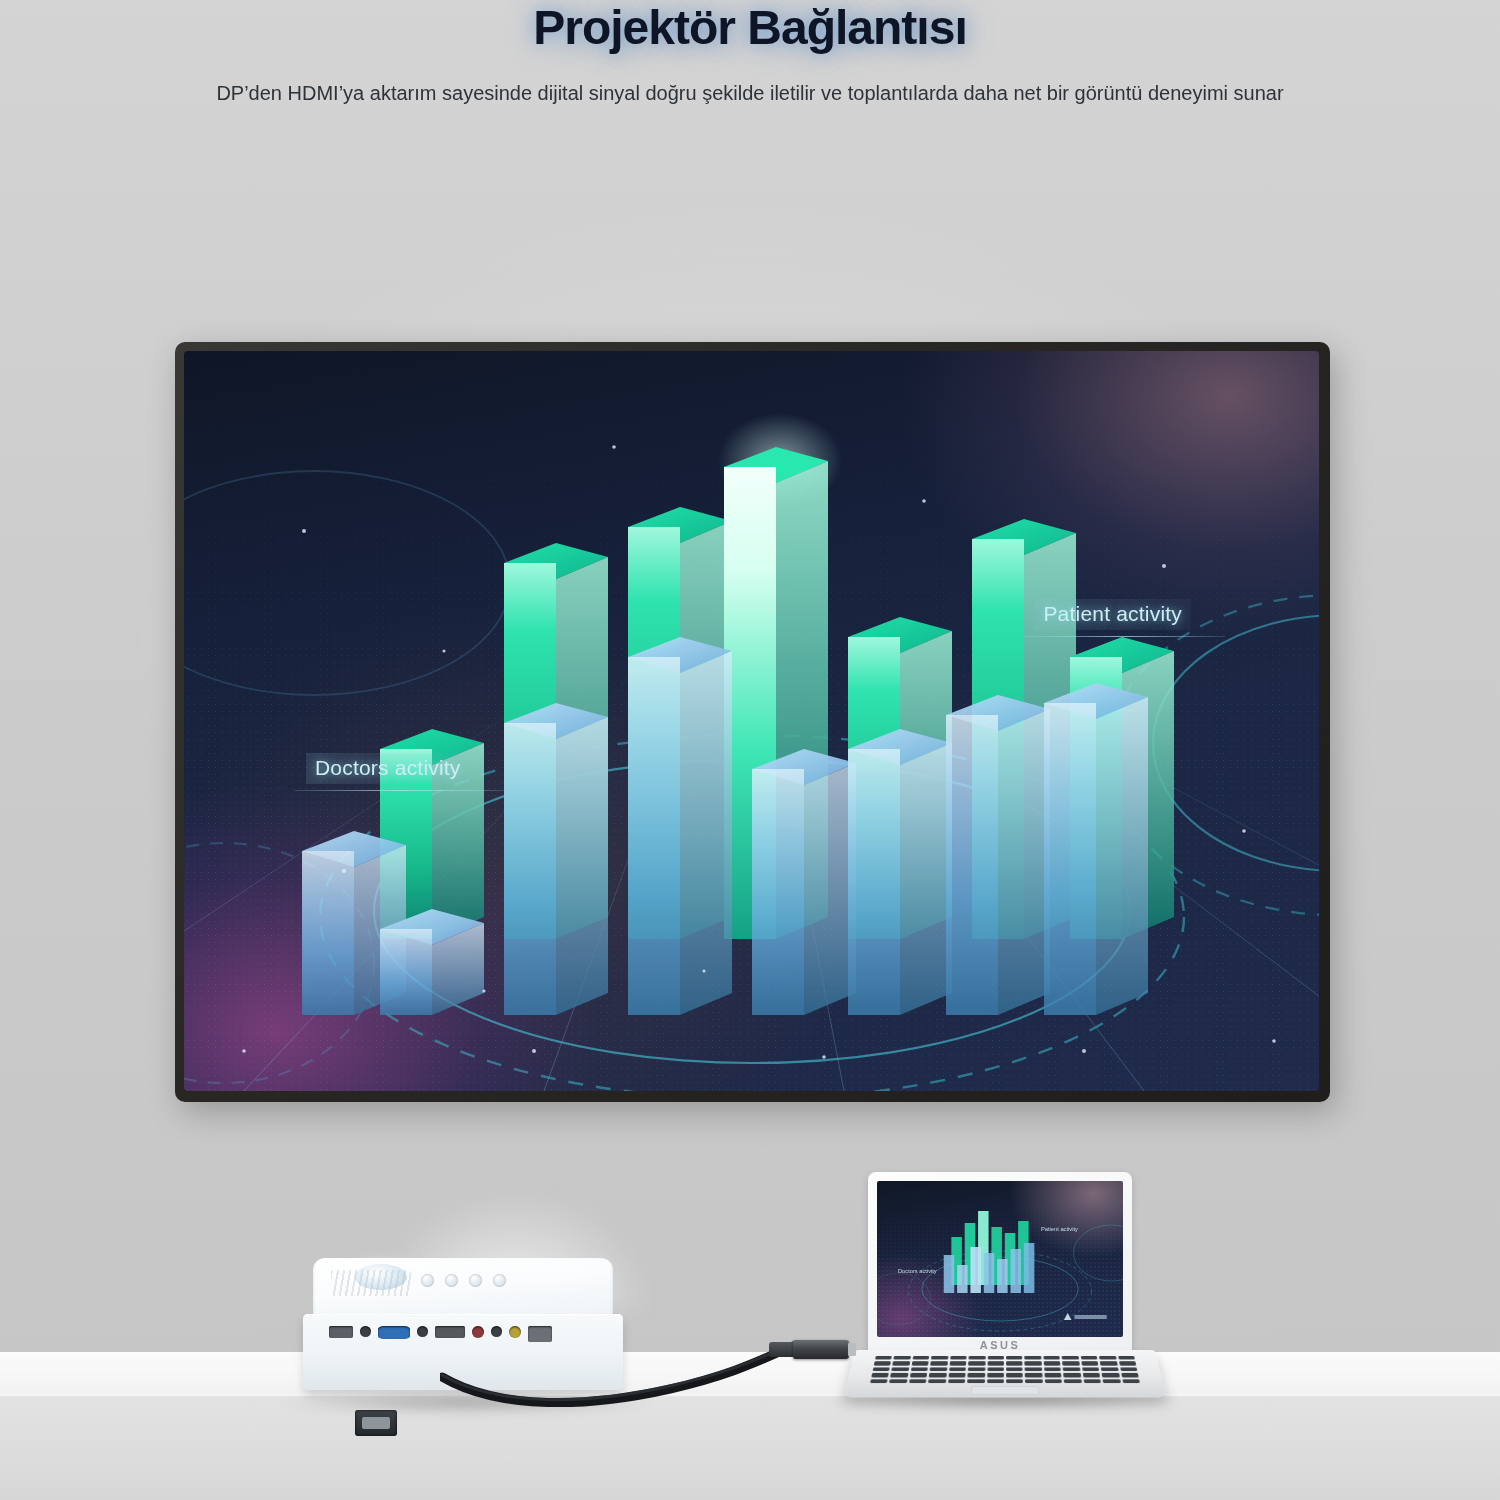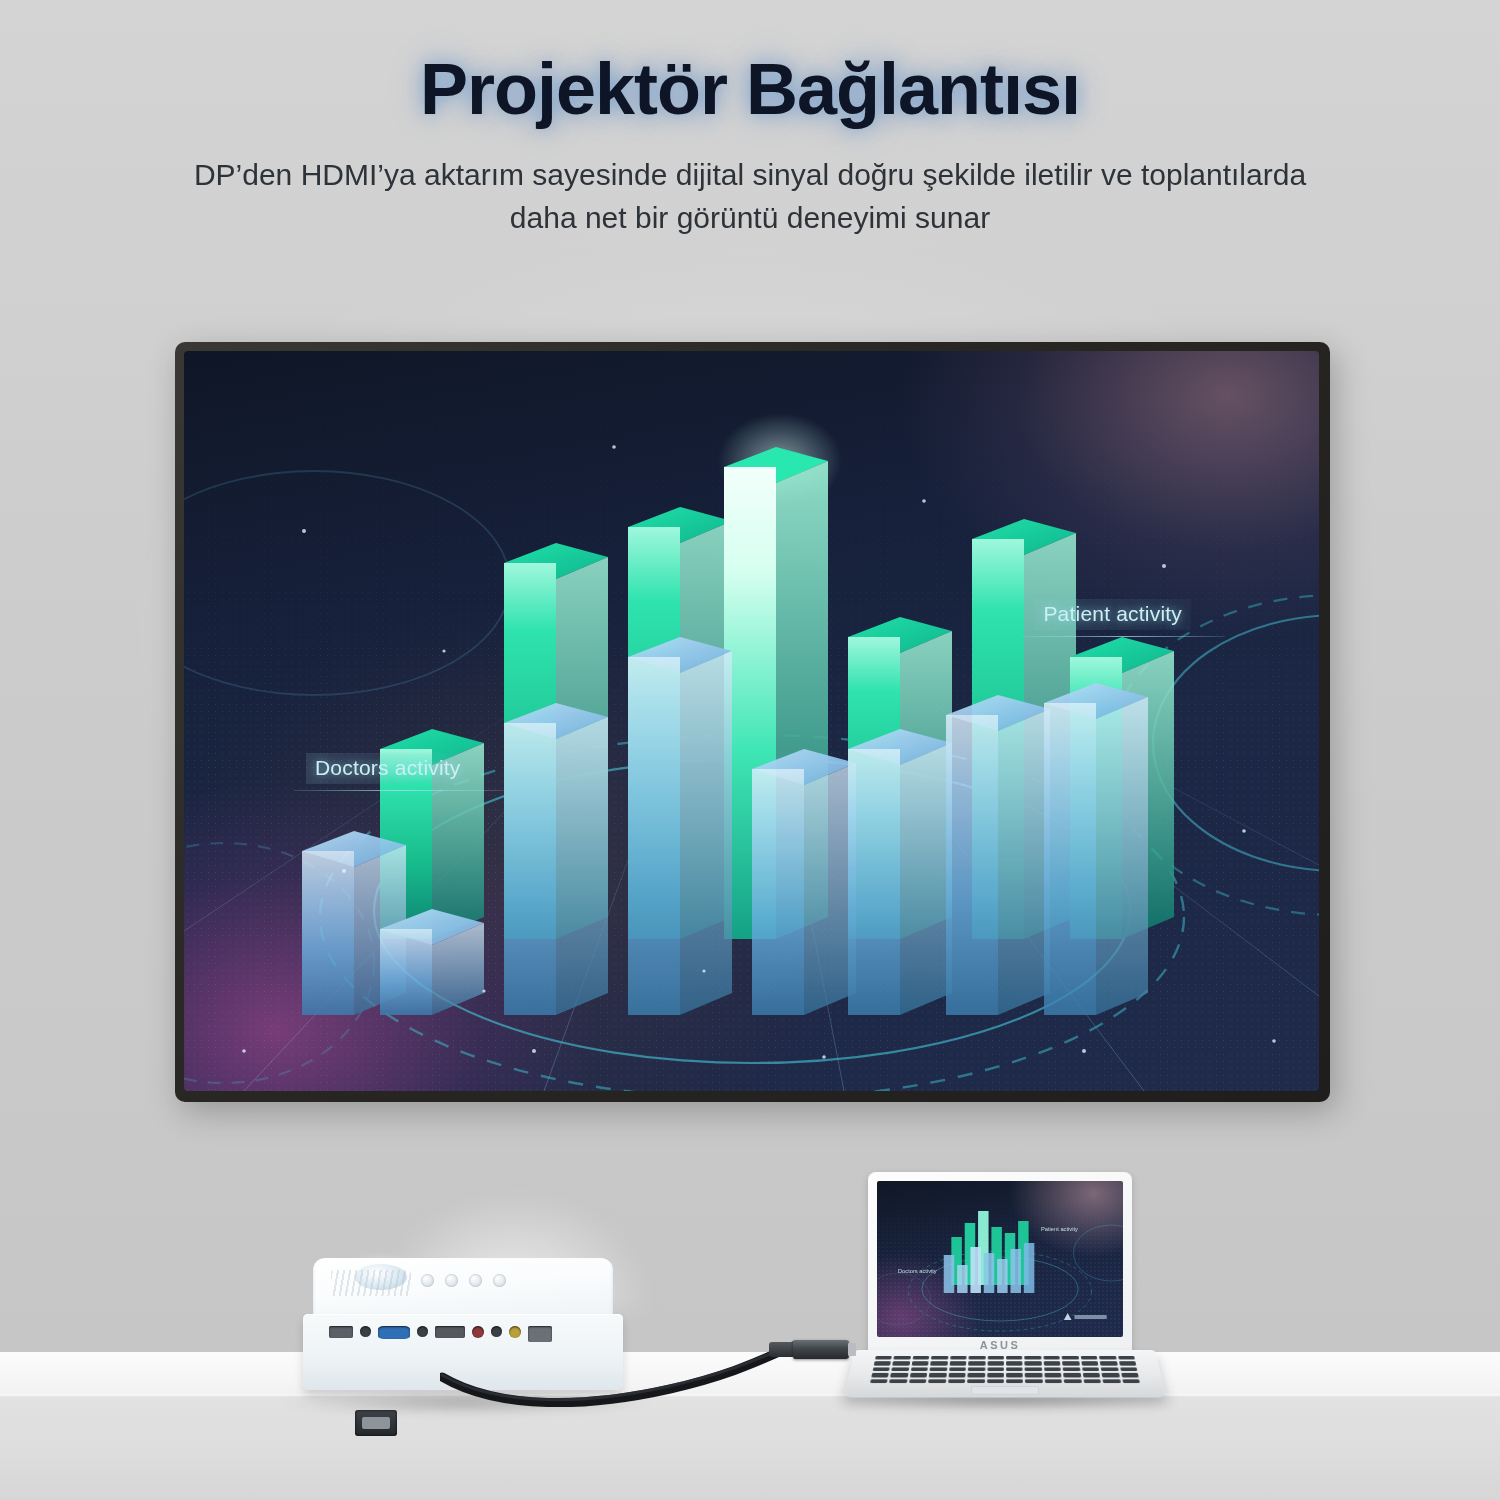--- a/index.html
+++ b/index.html
@@ -27,28 +27,27 @@
     background:linear-gradient(180deg,rgba(255,255,255,.95),rgba(200,200,200,.35));
   }
   .desk-front{
     position:absolute; left:0; top:1397px; width:1500px; height:103px;
     background:linear-gradient(180deg,#e2e2e2,#dcdcdc 60%,#d6d6d6);
   }
 
   
   .head{ position:absolute; left:0; top:0; width:1500px; text-align:center; z-index:6;}
   .title{
-    margin-top:48px;
-    font-size:72px; font-weight:700; letter-spacing:-1px;
+    font-size:48px; font-weight:700; letter-spacing:-1px;
     color:#0d1526;
     text-shadow:0 0 18px rgba(70,130,200,.55), 0 0 34px rgba(70,130,200,.30);
   }
   .subtitle{
     margin:24px auto 9px; max-width:1180px;
-    font-size:30px; line-height:1.42; color:#2d3338; font-weight:400;
+    font-size:20px; line-height:1.42; color:#2d3338; font-weight:400;
   }
 
   
   .screen-wrap{
     position:absolute; left:175px; top:342px; width:1155px; height:760px; z-index:5;
     filter:drop-shadow(6px 10px 16px rgba(0,0,0,.24));
   }
   .screen-frame{
     position:absolute; inset:0; border-radius:10px;
     background:linear-gradient(135deg,#3a3835 0%,#292724 40%,#201e1c 100%);

